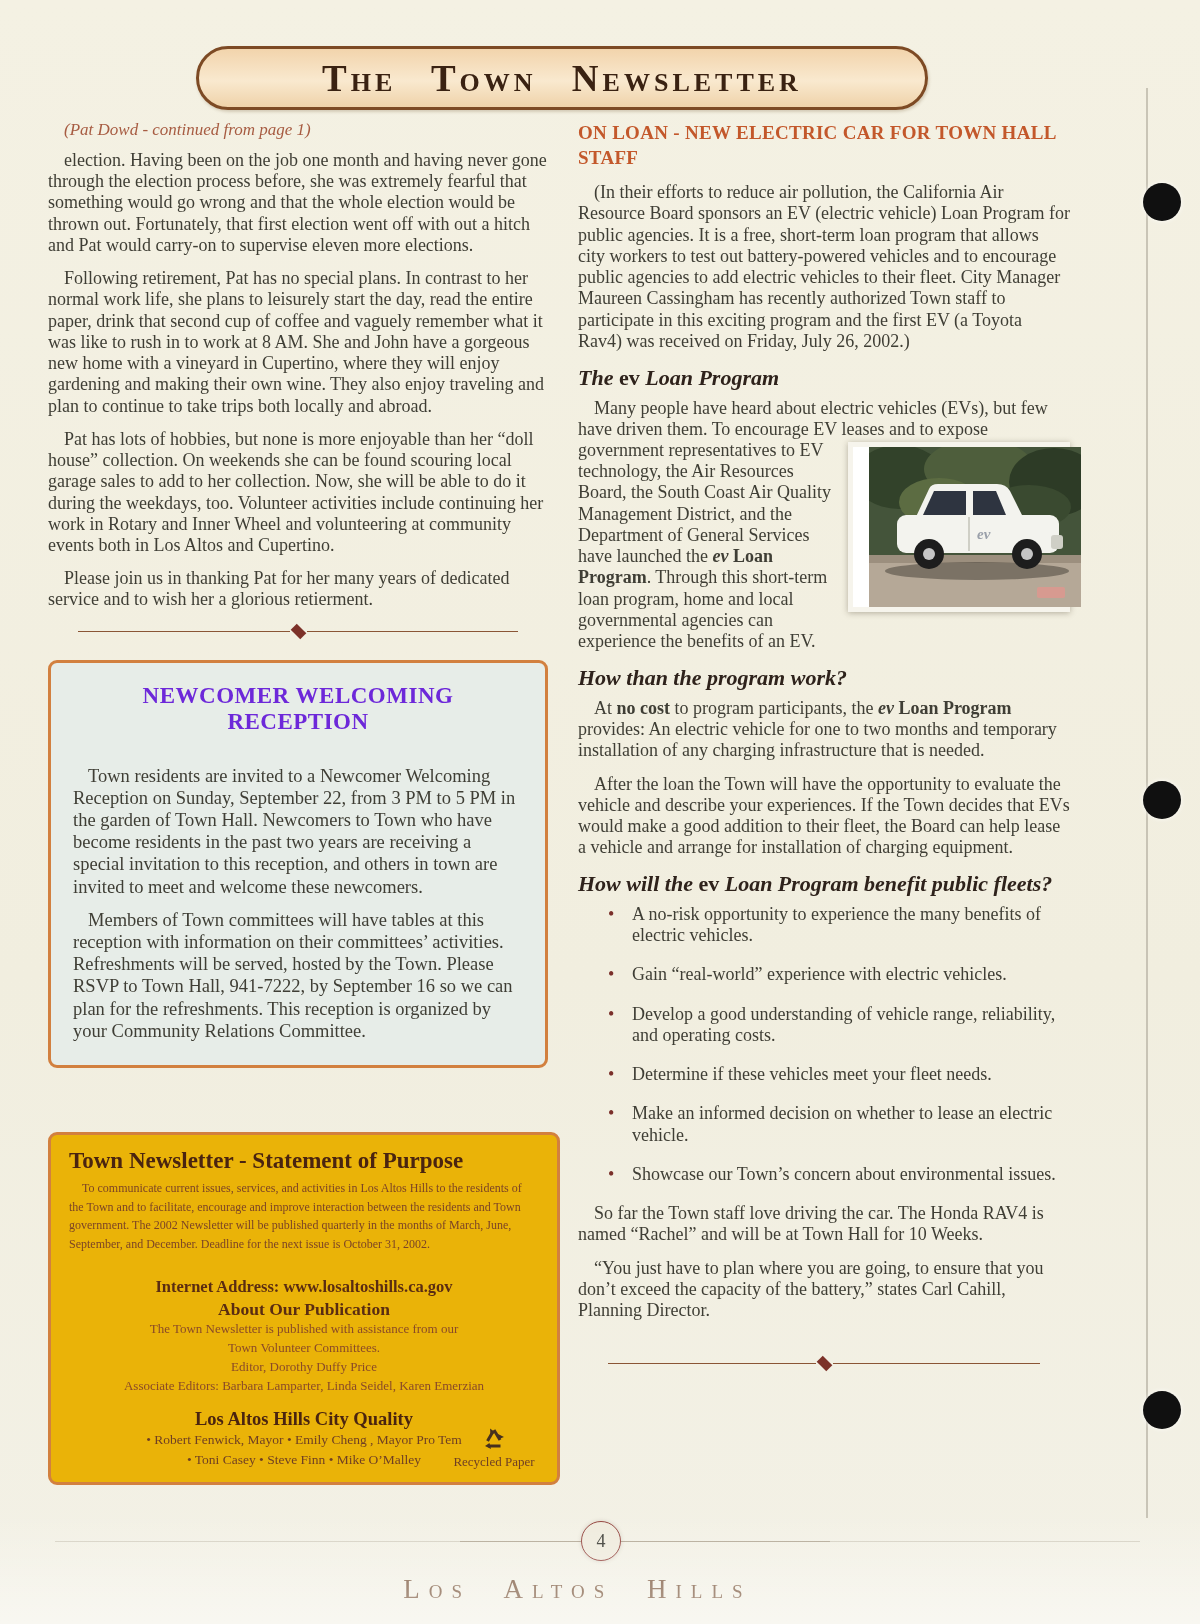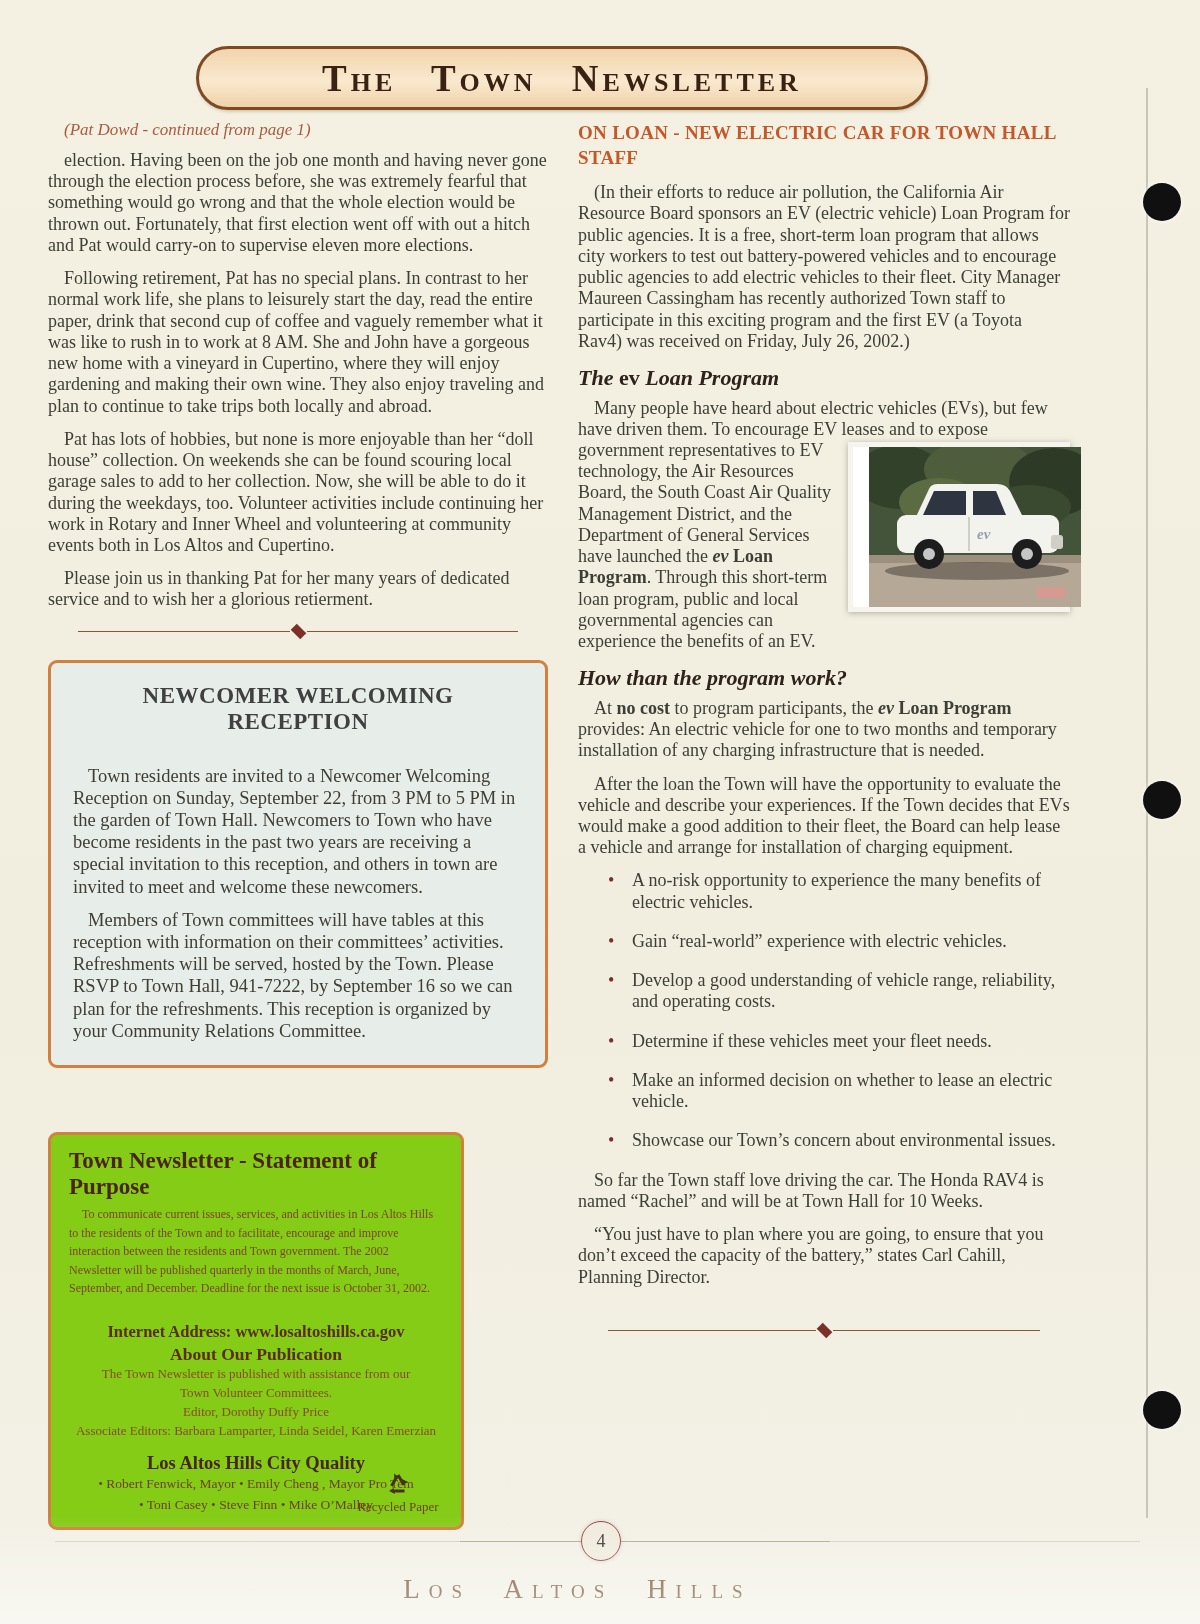--- a/index.html
+++ b/index.html
@@ -28,26 +28,26 @@
   .continuation{font-style:italic;color:#a75c42;font-size:17px;margin:0 16px 10px;}
   
   .divider{display:flex;align-items:center;width:88%;margin:16px auto 22px;}
   .divider .rule{flex:1;height:1px;background:#8a5535;}
   .divider .diamond{width:9px;height:9px;background:#7c3128;margin:0 4px;
     transform:rotate(45deg) scale(1.5,.95);}
   .divider-right{margin-top:38px;}
   
   .box{border:3px solid #d2803f;border-radius:9px;}
   .newcomer-box{margin-top:24px;background:#e7ede8;padding:18px 22px 12px;}
-  .newcomer-title{text-align:center;font-weight:bold;font-size:23px;color:#404040;
+  .newcomer-title{text-align:center;font-weight:bold;font-size:23px;color:#6d28d9;
     letter-spacing:.5px;margin:2px 0 30px;}
   .newcomer-box p{margin:0 0 11px;text-indent:15px;font-size:18.5px;line-height:1.2;}
   
-  .purpose-box{position:absolute;left:48px;top:1132px;width:416px;
-    background:#84cc16;padding:13px 18px 12px;box-sizing:border-box;}
+  .purpose-box{position:absolute;left:48px;top:1132px;width:512px;
+    background:#eab308;padding:13px 18px 12px;box-sizing:border-box;}
   .purpose-title{font-weight:bold;font-size:23px;color:#4a2410;margin:0 0 5px;}
   .purpose-body{font-size:12px;color:#7c4426;line-height:1.55;text-indent:13px;margin:0;}
   .purpose-center{text-align:center;margin-top:24px;}
   .purpose-internet{font-weight:bold;font-size:16.5px;color:#5a2c12;}
   .purpose-about-title{font-weight:bold;font-size:17.5px;color:#5a2c12;margin-top:2px;}
   .purpose-small{font-size:13px;color:#8a4a28;line-height:1.45;}
   .council{position:relative;text-align:center;margin-top:13px;}
   .council-title{font-weight:bold;font-size:18.5px;color:#4a2410;}
   .council-line{font-size:13.5px;color:#6f3f24;line-height:1.5;}
   .recycle{position:absolute;right:2px;bottom:0;width:86px;text-align:center;}
@@ -171,26 +171,27 @@
       <path d="M54 68 L65 44 L97 44 L97 68 Z" fill="#2e3440"></path>
       <path d="M104 44 L127 44 L137 68 L104 68 Z" fill="#2e3440"></path>
       <line x1="100" y1="70" x2="100" y2="104" stroke="#cfcfc6" stroke-width="2"></line>
       <rect x="182" y="88" width="12" height="14" rx="3" fill="#cfcfc6"></rect>
       <circle cx="60" cy="107" r="15" fill="#1d1d1d"></circle>
           <circle cx="60" cy="107" r="6" fill="#c6c6c6"></circle>
       <circle cx="158" cy="107" r="15" fill="#1d1d1d"></circle>
           <circle cx="158" cy="107" r="6" fill="#c6c6c6"></circle>
       <text x="108" y="92" font-family="Liberation Serif, serif" font-style="italic" font-weight="bold" font-size="15" fill="#9aa0aa">ev</text>
       <rect x="168" y="140" width="28" height="11" rx="2" fill="#d79a90"></rect>
-    </svg></span><span>technology, the Air Resources Board, the South Coast Air Quality Management District, and the Department of General Services have launched the </span><i class="ev">ev</i><span class="b"> Loan Program</span><span>. Through this short-term loan program, public and local governmental agencies can experience the benefits of an EV.</span></p>
+    </svg></span><span>technology, the Air Resources Board, the South Coast Air Quality Management District, and the Department of General Services have launched the </span><i class="ev">ev</i><span class="b"> Loan Program</span><span>. Through this short-term loan program, home and local governmental agencies can experience the benefits of an EV.</span></p>
 
   <h3 class="sec-title">How than the program work?</h3>
   <p class="body-p"><span>At </span><span class="b">no cost</span><span> to program participants, the </span><i class="ev">ev</i><span class="b"> Loan Program</span><span> provides: An electric vehicle for one to two months and temporary installation of any charging infrastructure that is needed.</span></p>
   <p class="body-p">After the loan the Town will have the opportunity to evaluate the vehicle and describe your experiences. If the Town decides that EVs would make a good addition to their fleet, the Board can help lease a vehicle and arrange for installation of charging equipment.</p>
 
+  <h3 class="sec-title"><span>How will the </span><span class="ev">ev</span><span> Loan Program benefit public fleets?</span></h3>
 
   <ul class="bullets">
     <li>A no-risk opportunity to experience the many benefits of electric vehicles.</li>
     <li>Gain “real-world” experience with electric vehicles.</li>
     <li>Develop a good understanding of vehicle range, reliability, and operating costs.</li>
     <li>Determine if these vehicles meet your fleet needs.</li>
     <li>Make an informed decision on whether to lease an electric vehicle.</li>
     <li>Showcase our Town’s concern about environmental issues.</li>
   </ul>
 

